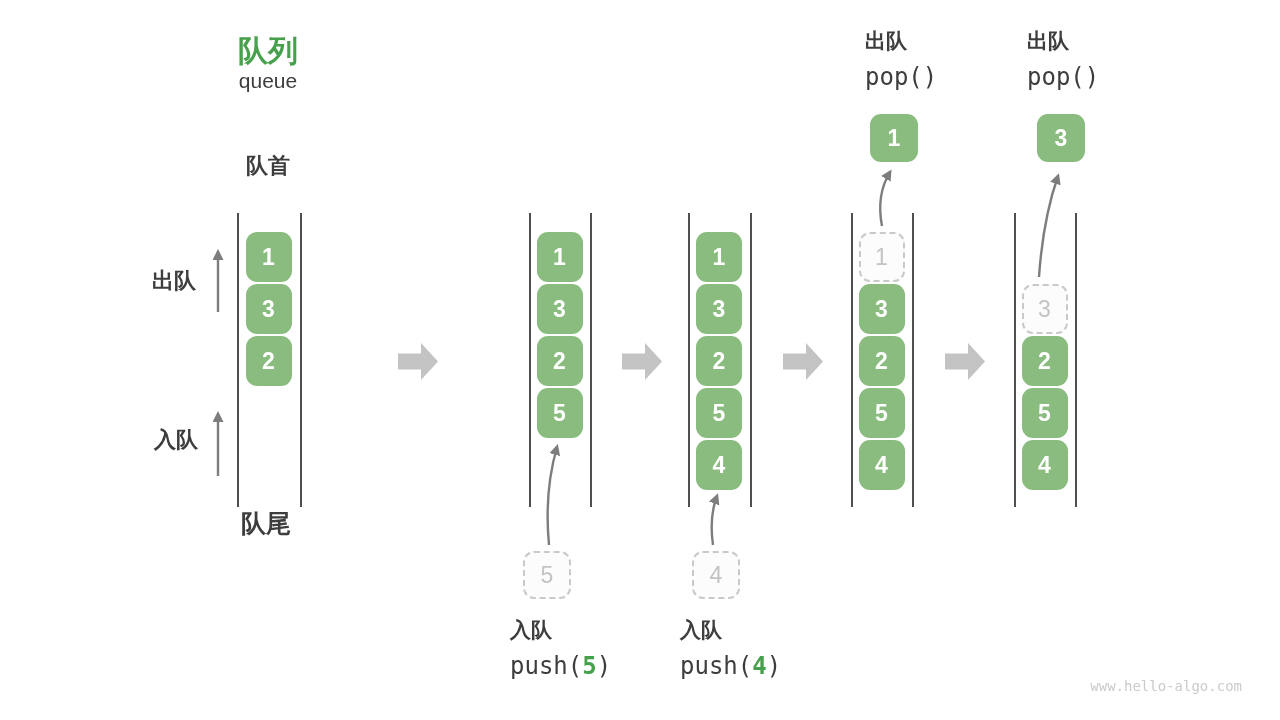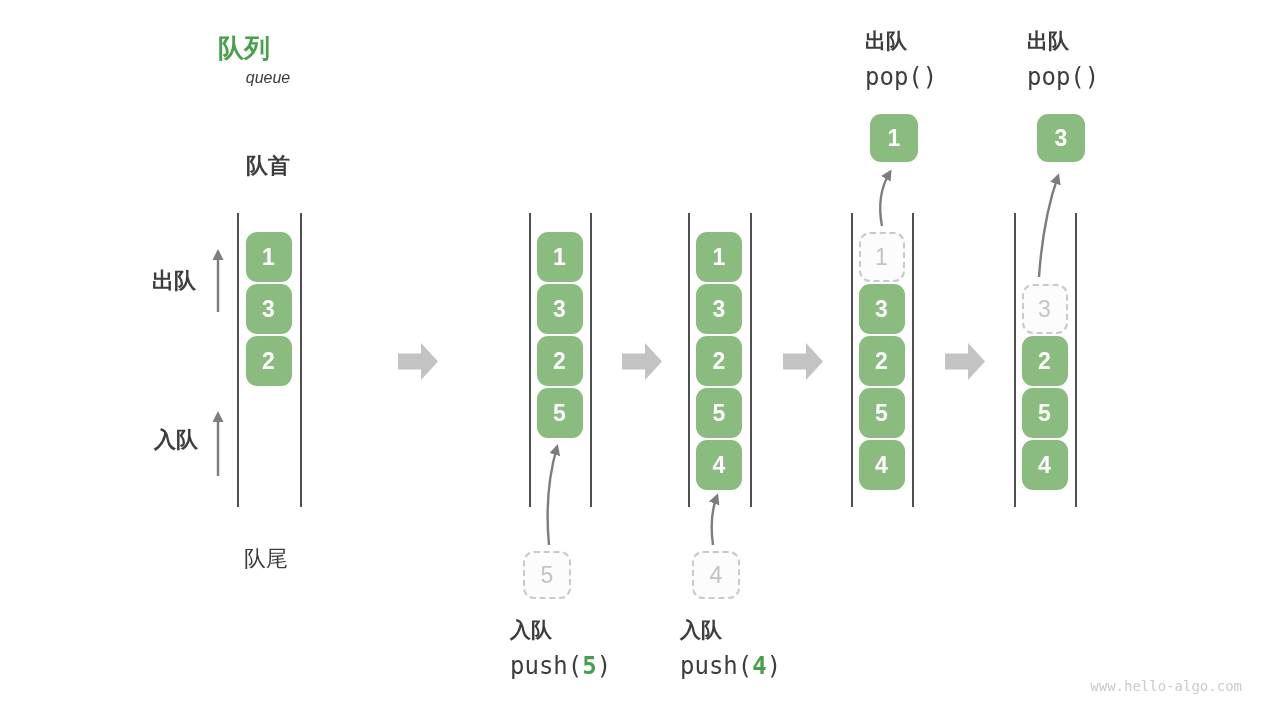--- a/index.html
+++ b/index.html
@@ -4,24 +4,24 @@
 <style>
   html,body{margin:0;padding:0;background:#ffffff;}
   .canvas{
     position:relative;width:1280px;height:720px;background:#fff;overflow:hidden;
     font-family:"Liberation Sans","DejaVu Sans",sans-serif;
     --accent-green:#47a04b; --box-green:#89bc7e; --line-gray:#4f4f4f;
     --thin-arrow:#7d7d7d; --flow-arrow:#c3c3c3; --text-dark:#3d3d3d;
     --dashed-border:#c9c9c9; --dashed-text:#c3c3c3; --dashed-bg:#fcfcfc; --watermark:#cbcbcb;
   }
   .abs{position:absolute;}
-  .title-zh{left:218px;top:31px;width:100px;text-align:left;font-size:26px;font-weight:bold;color:var(--accent-green);}
-  .title-en{left:218px;top:69px;width:100px;text-align:center;font-size:16px;color:var(--text-dark);font-style:italic;}
+  .title-zh{left:218px;top:31px;width:100px;text-align:center;font-size:30px;font-weight:bold;color:var(--accent-green);}
+  .title-en{left:218px;top:69px;width:100px;text-align:center;font-size:21px;color:var(--text-dark);}
   .label-front{left:218px;top:151px;width:100px;text-align:center;font-size:22px;font-weight:bold;color:var(--text-dark);}
-  .label-rear{left:216px;top:544px;width:100px;text-align:center;font-size:22px;font-weight:normal;color:var(--text-dark);}
+  .label-rear{left:216px;top:507px;width:100px;text-align:center;font-size:25px;font-weight:bold;color:var(--text-dark);}
   .label-deq{left:152px;top:266px;font-size:22px;font-weight:bold;color:var(--text-dark);}
   .label-enq{left:154px;top:425px;font-size:22px;font-weight:bold;color:var(--text-dark);}
   .qline{position:absolute;width:2px;background:var(--line-gray);}
   .qbox{
     position:absolute;width:46px;height:50px;border-radius:11px;box-sizing:border-box;
     display:flex;align-items:center;justify-content:center;
     font-size:23px;font-weight:bold;color:#fff;background:var(--box-green);
   }
   .qbox.dashed{background:var(--dashed-bg);border:2px dashed var(--dashed-border);color:var(--dashed-text);font-weight:400;}
   .qbox.square{width:48px;height:48px;}

